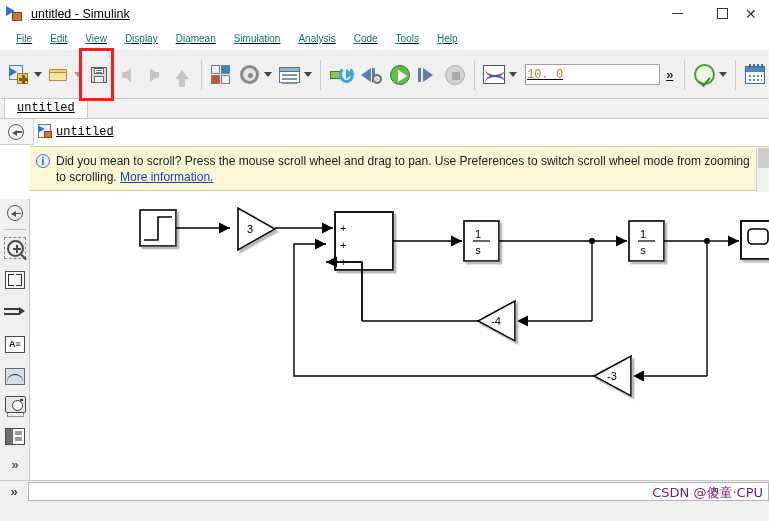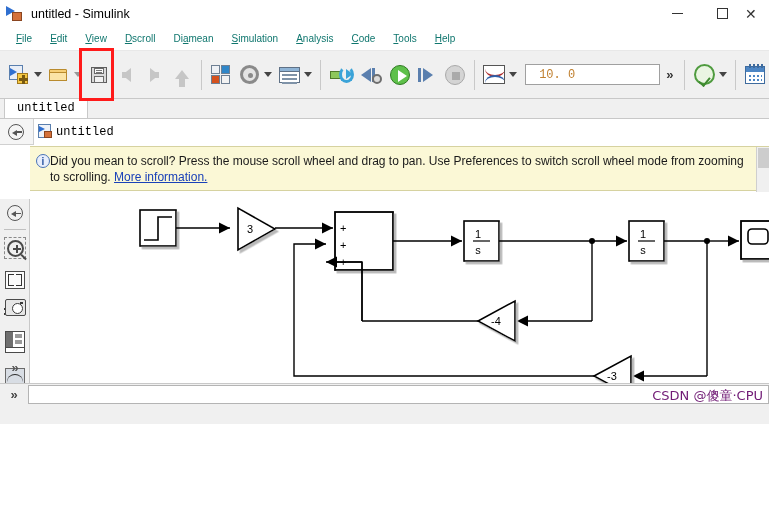--- a/index.html
+++ b/index.html
@@ -5,21 +5,21 @@
   * { box-sizing: border-box; }
   html, body { margin:0; padding:0; }
   body {
     width: 769px; height: 521px;
     font-family: "Liberation Sans", sans-serif;
     font-size: 12px;
     background: #ffffff;
     overflow: hidden;
     position: relative;
   }
-  #app { width:769px; height:424px; position:relative; background:#fff; }
+  #app { width:769px; height:521px; position:relative; background:#fff;text-decoration:underline; }
 
   
   .titlebar {
     height: 27px; background:#ffffff;
     display:flex; align-items:center;
     position:relative;
   }
   .title-icon { width:18px; height:16px; margin-left:6px; position:relative; }
   .title-icon .flag {
     position:absolute; left:0; top:0; width:0; height:0;
@@ -60,21 +60,21 @@
 
   
   .save-highlight {
     position:absolute; left:79px; top:48px; width:35px; height:53px;
     border:3px solid #ff1a1a; background:transparent; z-index:40; pointer-events:none;
   }
 
   .sim-time {
     width:135px; height:21px; background:#fff; border:1px solid #a0a0a0;
     font-family:"Liberation Mono", monospace; font-size:12px; color:#c08030;
-    padding:2px 13px; margin-left:5px;
+    padding:2px 1px; margin-left:5px;
   }
   .chev { font-size:13px; color:#333; margin:0 6px; font-weight:bold; }
 
   
   .ic { position:relative; width:22px; height:20px; }
   .ic-newmodel .pg { position:absolute; left:1px; top:0px; width:14px;height:15px;background:#e9eef6;border:1px solid #5a7fae;}
   .ic-newmodel .fl { position:absolute; left:2px; top:3px; width:0;height:0;
       border-top:4px solid transparent;border-bottom:4px solid transparent;border-left:7px solid #2f6fd0;}
   .ic-newmodel .plus { position:absolute; left:9px; top:8px; width:11px;height:11px;background:#f5c842;border:1px solid #a2791f;}
   .ic-newmodel .plus:after{content:"";position:absolute;left:4px;top:1px;width:3px;height:9px;background:#7a5a10;}
@@ -209,21 +209,21 @@
   .notify {
     position:absolute; left:30px; top:146px; right:0; height:45px;
     background:#fbf8d6; border-top:1px solid #d6d2a0; border-bottom:1px solid #d6d2a0;
     display:flex; align-items:flex-start; padding:6px 4px 0 6px; z-index:10;
   }
   .notify .info {
     width:14px;height:14px;border-radius:50%;border:1.4px solid #4a73b5;background:#e8eefb;
     color:#2a55a0; font-size:10px; font-weight:bold; display:flex;align-items:center;justify-content:center;
     flex:0 0 14px; margin-top:1px;
   }
-  .notify .txt { font-size:12px; color:#1a1a1a; line-height:16px; max-width:700px;}
+  .notify .txt { margin-left:6px; font-size:12px; color:#1a1a1a; line-height:16px; max-width:700px;}
   .notify .lnk { color:#1a41b8; text-decoration:underline; }
   .notify .scroll {
     position:absolute; right:0; top:0; width:13px; height:45px;
     background:#f0f0f0; border-left:1px solid #cfcfcf;
   }
   .notify .scroll i { display:block; width:11px; height:20px; background:#cdcdcd; margin:1px auto; }
 
   
   .statusarea { position:absolute; left:0; right:0; bottom:0; height:41px; background:#f0f0f0; }
   .cmdrow { height:22px; display:flex; align-items:center; border-top:1px solid #c8c8c8; }
@@ -259,21 +259,21 @@
       <div class="winbtn close-clipped">
           <span class="cls">✕</span>
         </div>
     </div>
   </div>
 
   <div class="menubar">
     <div class="menu-item"><u>F</u><span>ile</span></div>
     <div class="menu-item"><u>E</u><span>dit</span></div>
     <div class="menu-item"><u>V</u><span>iew</span></div>
-    <div class="menu-item"><u>D</u><span>scroll</span></div>
+    <div class="menu-item"><u>D</u><span>isplay</span></div>
     <div class="menu-item">Di<u>a</u><span>mean</span></div>
     <div class="menu-item"><u>S</u><span>imulation</span></div>
     <div class="menu-item"><u>A</u><span>nalysis</span></div>
     <div class="menu-item"><u>C</u><span>ode</span></div>
     <div class="menu-item"><u>T</u><span>ools</span></div>
     <div class="menu-item"><u>H</u><span>elp</span></div>
   </div>
 
   <div class="toolbar">
     <div class="tbtn">

